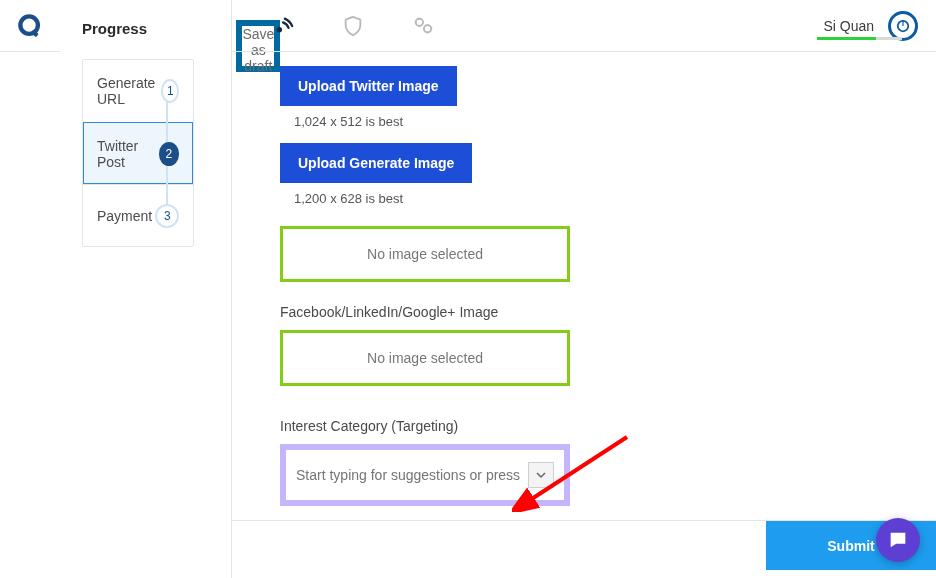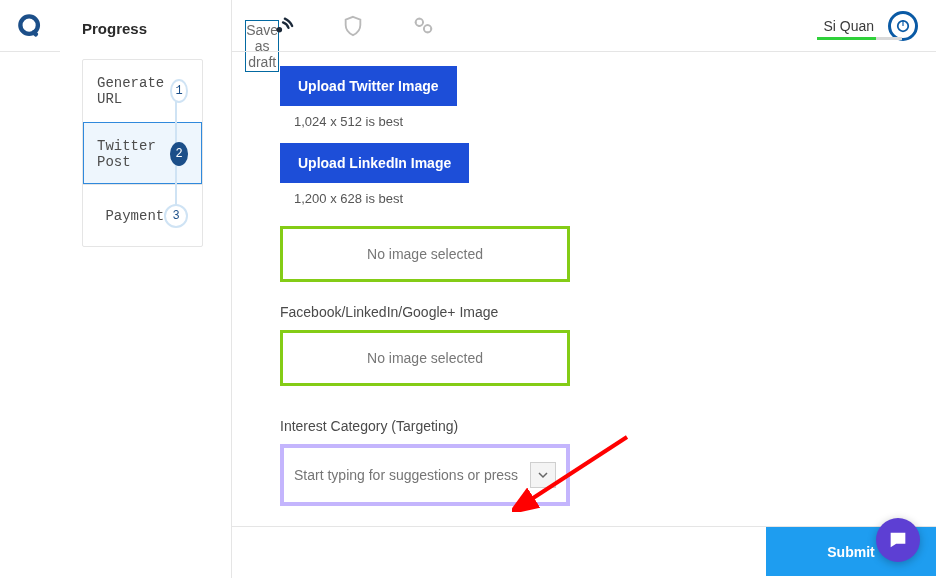--- a/index.html
+++ b/index.html
@@ -8,30 +8,30 @@
 
   
   .sidebar { width: 232px; flex: 0 0 232px; border-right: 1px solid #e5e5e5; display: flex; }
   .brand { height: 52px; display: flex; align-items: center; padding: 8px 16px; border-bottom: 1px solid #e5e5e5; }
   .brand svg { width: 28px; height: 28px; }
 
   .progress-block { padding: 20px 22px 0 22px; flex: 1; }
   .progress-title { font-weight: 700; color: #2a2a2a; font-size: 15px; margin-bottom: 22px; }
 
   .steps { border: 1px solid #e5e5e5; border-radius: 2px; position: relative; }
-  .step { display: flex; align-items: center; justify-content: flex-end; height: 62px; padding: 0 14px; font-size: 14px; color: #4c4c4c; cursor: pointer; position: relative; font-family: Liberation Mono, monospace; }
+  .step { display: flex; align-items: center; justify-content: space-between; height: 62px; padding: 0 14px; font-size: 14px; color: #4c4c4c; cursor: pointer; position: relative; }
   .step + .step { border-top: 1px solid #e5e5e5; }
   .step.active { background: #eef6fd; outline: 1px solid #2f89dc; outline-offset: -1px; }
 
   .step-num { width: 24px; height: 24px; border-radius: 50%; border: 2px solid #cfe3f4; background: #fff; color: #1c4f89; font-size: 12px; display: flex; align-items: center; justify-content: center; z-index: 2; }
   .step.active .step-num { background: #1c4f89; color: #fff; border-color: #1c4f89; }
   .steps::before { content: ""; position: absolute; right: 25px; top: 30px; bottom: 30px; width: 2px; background: #cfe3f4; z-index: 1; }
 
   .save-draft-wrap { padding: 20px; }
-  .save-draft { width: 100%; height: 52px; border: 1px solid #0369a1; background: #fff; color: #6b6b6b; font-size: 14px; cursor: pointer; }
+  .save-draft { width: 100%; height: 52px; border: 6px solid #0369a1; background: #fff; color: #6b6b6b; font-size: 14px; cursor: pointer; }
 
   
   .main { flex: 1; display: flex; flex-direction: column; min-width: 0; }
   .topbar { height: 52px; border-bottom: 1px solid #e5e5e5; display: flex; align-items: center; padding: 0 18px 0 40px; }
   .topbar-icons { display: flex; gap: 48px; align-items: center; }
   .topbar-icons .ico { width: 22px; height: 22px; opacity: .55; cursor: pointer; }
   .topbar-icons .ico.active { opacity: 1; }
   .topbar-spacer { flex: 1; }
   .user-area { display: flex; align-items: center; gap: 14px; }
   .user-name { font-size: 14px; color: #3a3a3a; position: relative; }
@@ -40,29 +40,29 @@
   .avatar-badge svg { width: 14px; height: 14px; }
 
   
   .content { flex: 1; overflow: auto; padding: 14px 40px 0 48px; position: relative; }
   .section-label { font-size: 14px; color: #4a4a4a; margin-bottom: 10px; }
   .upload-btn { background: #1d4ed8; color: #fff; border: none; font-weight: 700; font-size: 14px; padding: 12px 18px; cursor: pointer; display: inline-block; }
   .hint { font-size: 13px; color: #555; margin: 8px 0 14px 14px; }
 
   .img-box { border: 3px solid #84cc16; height: 56px; display: flex; align-items: center; justify-content: center; color: #777; font-size: 14px; width: 290px; margin-bottom: 22px; }
 
-  .interest-wrap { border: 4px solid #c4b5fd; width: 290px; height: 62px; display: flex; align-items: center; padding: 0 10px; gap: 6px; }
+  .interest-wrap { border: 6px solid #c4b5fd; width: 290px; height: 62px; display: flex; align-items: center; padding: 0 10px; gap: 6px; }
   .interest-input { flex: 1; border: none; outline: none; font-size: 14px; color: #333; }
   .interest-dd { width: 26px; height: 26px; border: 1px solid #cfcfcf; background: #f4f4f4; display: flex; align-items: center; justify-content: center; cursor: pointer; }
 
   
   .arrow-anno { position: absolute; pointer-events: none; }
 
   
-  .footer { position: absolute; bottom: 2px; right: 0; width: 704px; border-top: 1px solid #e5e5e5; display: flex; justify-content: flex-end; height: 50px; background: #fff; }
+  .footer { position: absolute; bottom: 8px; right: 0; width: 704px; border-top: 1px solid #e5e5e5; display: flex; justify-content: flex-end; height: 50px; background: #fff; }
   .submit-btn { background: #1e9df0; color: #fff; border: none; font-weight: 700; font-size: 14px; width: 170px; height: 100%; cursor: pointer; }
 
   
   .chat-fab { position: absolute; right: 16px; bottom: 16px; width: 44px; height: 44px; border-radius: 50%; background: #5d3fd3; display: flex; align-items: center; justify-content: center; cursor: pointer; box-shadow: 0 2px 8px rgba(0,0,0,.25); z-index: 20; }
   .chat-fab svg { width: 22px; height: 22px; }
 </style>
 </head>
 <body>
 
 <div class="app">
@@ -133,21 +133,21 @@
         </span>
       </div>
     </div>
 
     <div class="content">
 
 
       <button class="upload-btn">Upload Twitter Image</button>
       <div class="hint">1,024 x 512 is best</div>
 
-      <button class="upload-btn">Upload LinkedIn Image</button>
+      <button class="upload-btn">Upload Generate Image</button>
       <div class="hint">1,200 x 628 is best</div>
 
       <div style="height:6px"></div>
 
       <div class="img-box">No image selected</div>
 
       <div class="section-label">Facebook/LinkedIn/Google+ Image</div>
       <div class="img-box">No image selected</div>
 
       <div style="height:10px"></div>

